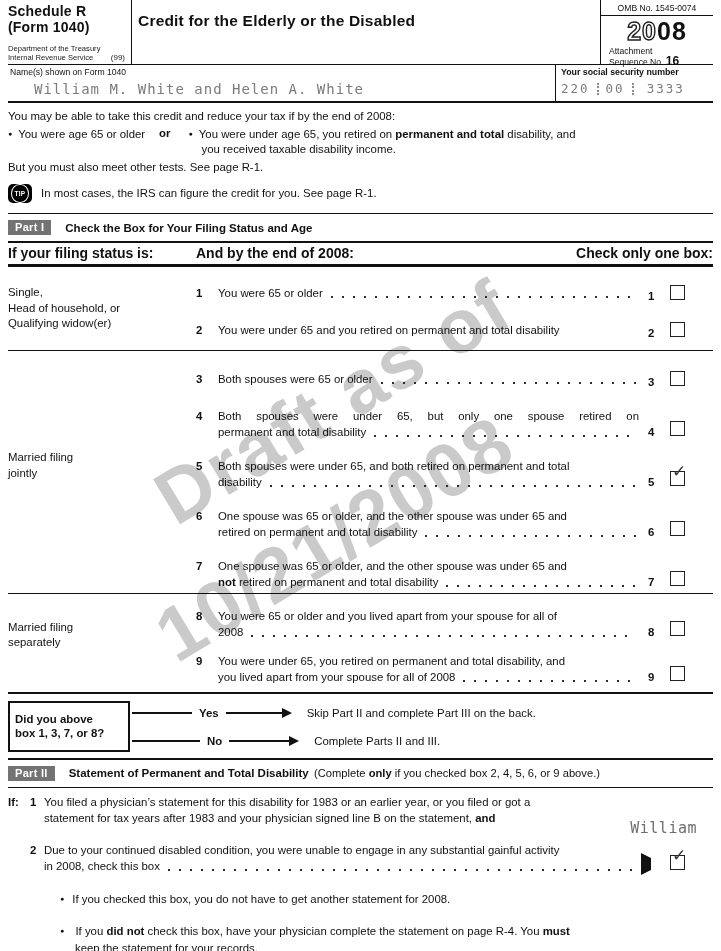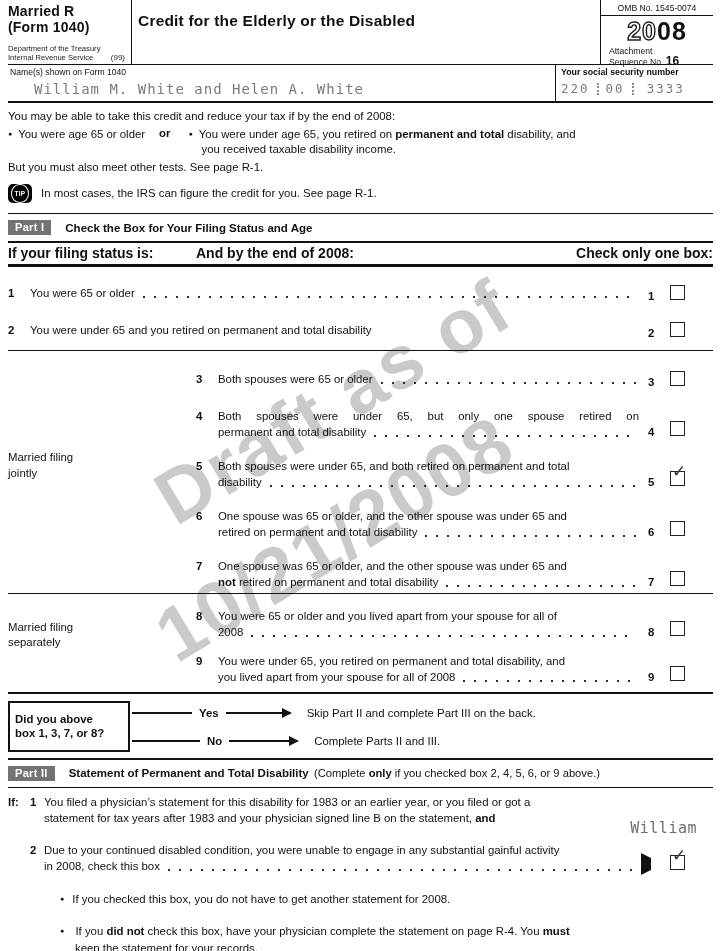--- a/index.html
+++ b/index.html
@@ -125,21 +125,21 @@
 
   <div class="watermark">
     <div class="wm1">Draft as of</div>
     <div class="wm2">10/21/2008</div>
   </div>
 
   <div class="content">
 
     <div class="hdr">
       <div class="hdr-left">
-        <div class="sched">Married R</div>
+        <div class="sched">Schedule R</div>
         <div class="sched">(Form 1040)</div>
         <div class="dept">
           <div>Department of the Treasury</div>
           <div>Internal Revenue Service</div>
           <span class="code">(99)</span>
         </div>
       </div>
       <div class="hdr-mid">
         <div class="form-title">Credit for the Elderly or the Disabled</div>
       </div>
@@ -196,20 +196,27 @@
       <span class="partbox">Part I</span>
       <span class="parttitle">Check the Box for Your Filing Status and Age</span>
     </div>
     <div class="colband">
       <span class="c1">If your filing status is:</span>
       <span class="c2">And by the end of 2008:</span>
       <span class="c3">Check only one box:</span>
     </div>
 
     <div class="grp g1">
+      <div class="gstatus">
+          <div class="status-text">
+            <div>Single,</div>
+            <div>Head of household, or</div>
+            <div>Qualifying widow(er)</div>
+          </div>
+        </div>
       <div class="grows">
           <div class="prow">
             <span class="rnum">1</span>
             <span class="rbody">
               <div class="lastline">
                 <span class="txt"><span>You were 65 or older</span></span>
                 <span class="leader"></span>
               </div>
             </span>
             <span class="rnum2">1</span>

